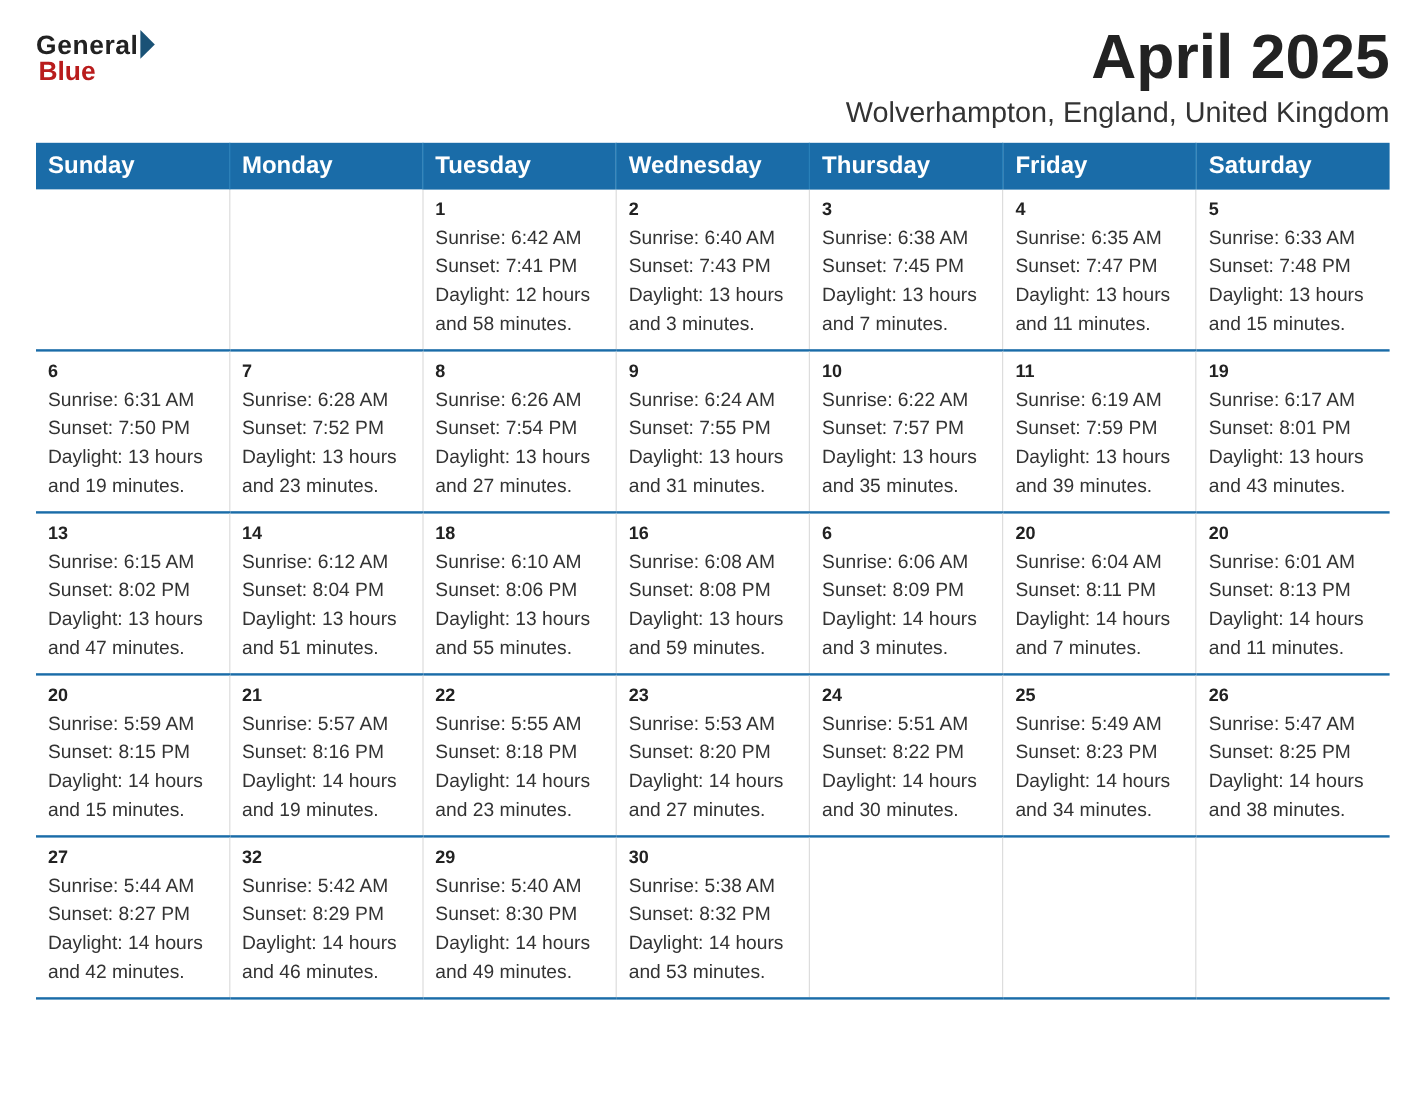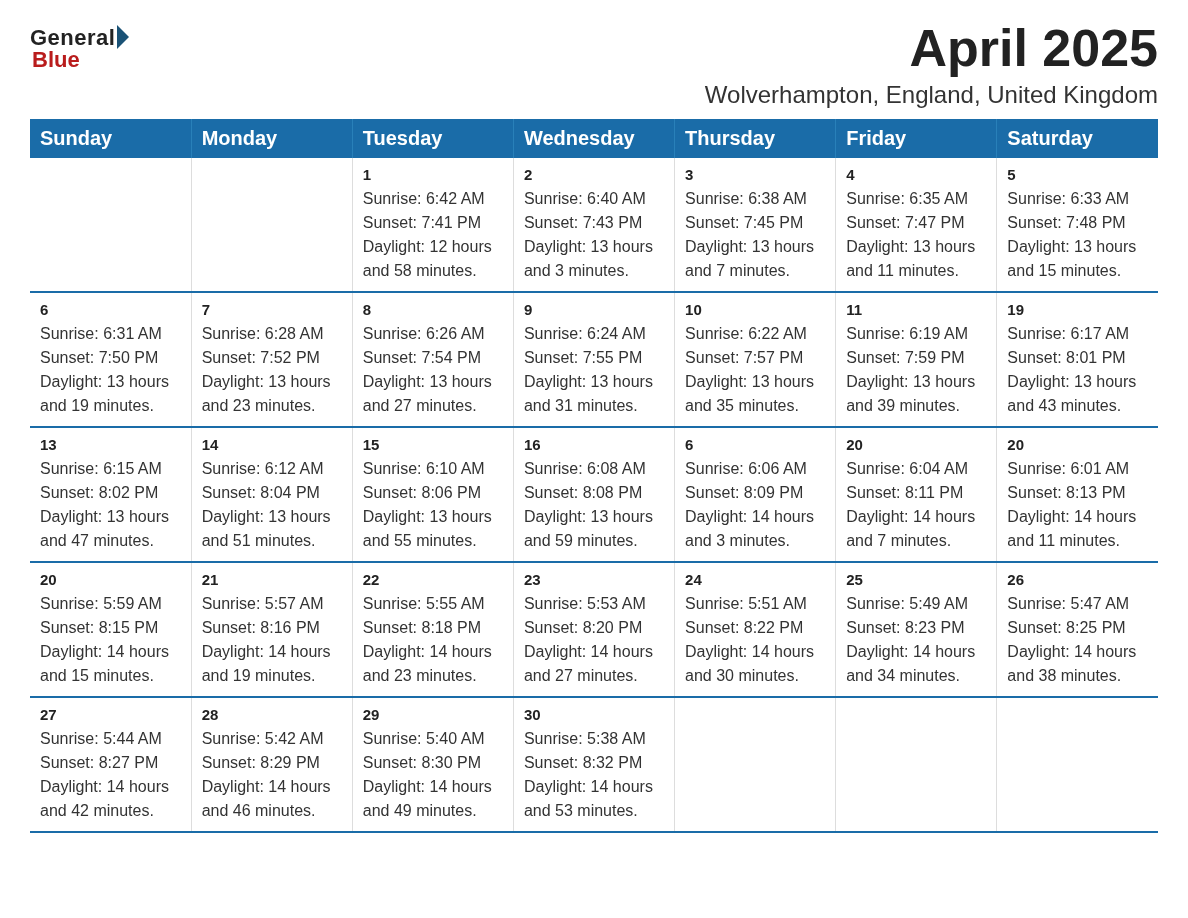--- a/index.html
+++ b/index.html
@@ -197,21 +197,21 @@
       <tr>
         <td>
           <span class="day-number">13</span>
           <div class="day-info">Sunrise: 6:15 AM<br>Sunset: 8:02 PM<br>Daylight: 13 hours<br>and 47 minutes.</div>
         </td>
         <td>
           <span class="day-number">14</span>
           <div class="day-info">Sunrise: 6:12 AM<br>Sunset: 8:04 PM<br>Daylight: 13 hours<br>and 51 minutes.</div>
         </td>
         <td>
-          <span class="day-number">15</span>
+          <span class="day-number">18</span>
           <div class="day-info">Sunrise: 6:10 AM<br>Sunset: 8:06 PM<br>Daylight: 13 hours<br>and 55 minutes.</div>
         </td>
         <td>
           <span class="day-number">16</span>
           <div class="day-info">Sunrise: 6:08 AM<br>Sunset: 8:08 PM<br>Daylight: 13 hours<br>and 59 minutes.</div>
         </td>
         <td>
           <span class="day-number">6</span>
           <div class="day-info">Sunrise: 6:06 AM<br>Sunset: 8:09 PM<br>Daylight: 14 hours<br>and 3 minutes.</div>
         </td>
@@ -253,21 +253,21 @@
           <span class="day-number">26</span>
           <div class="day-info">Sunrise: 5:47 AM<br>Sunset: 8:25 PM<br>Daylight: 14 hours<br>and 38 minutes.</div>
         </td>
       </tr>
       <tr>
         <td>
           <span class="day-number">27</span>
           <div class="day-info">Sunrise: 5:44 AM<br>Sunset: 8:27 PM<br>Daylight: 14 hours<br>and 42 minutes.</div>
         </td>
         <td>
-          <span class="day-number">28</span>
+          <span class="day-number">32</span>
           <div class="day-info">Sunrise: 5:42 AM<br>Sunset: 8:29 PM<br>Daylight: 14 hours<br>and 46 minutes.</div>
         </td>
         <td>
           <span class="day-number">29</span>
           <div class="day-info">Sunrise: 5:40 AM<br>Sunset: 8:30 PM<br>Daylight: 14 hours<br>and 49 minutes.</div>
         </td>
         <td>
           <span class="day-number">30</span>
           <div class="day-info">Sunrise: 5:38 AM<br>Sunset: 8:32 PM<br>Daylight: 14 hours<br>and 53 minutes.</div>
         </td>

